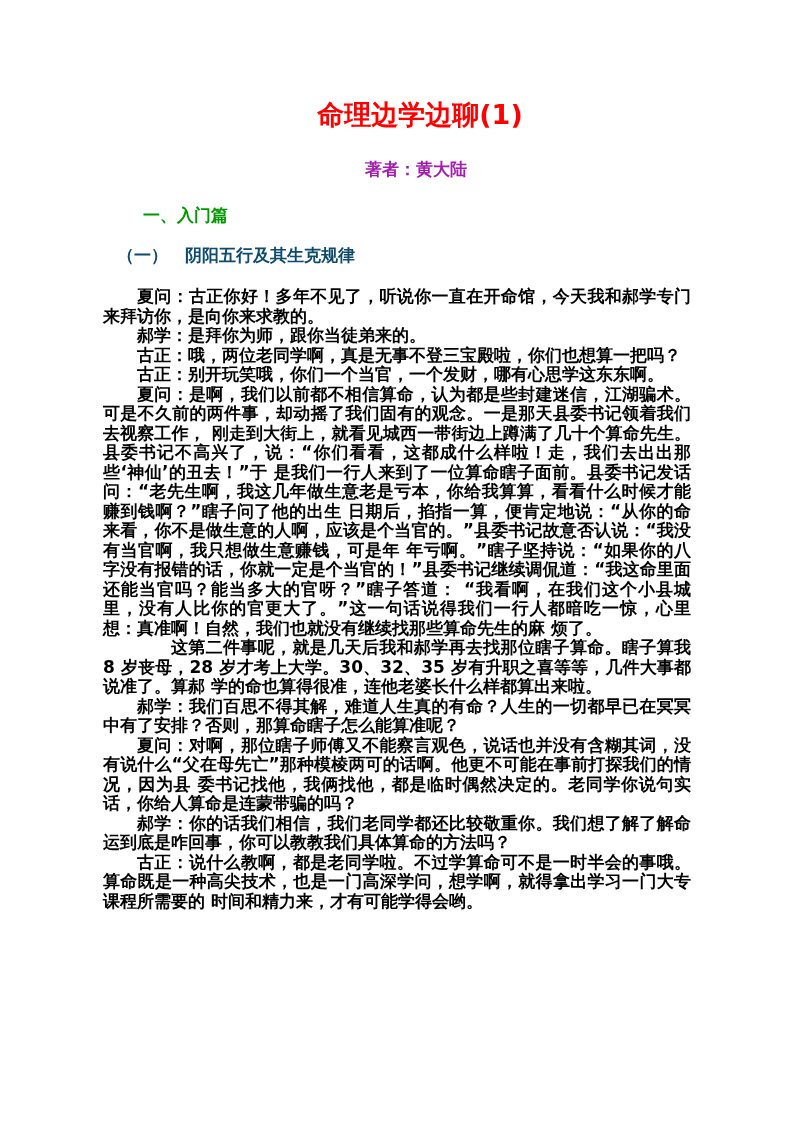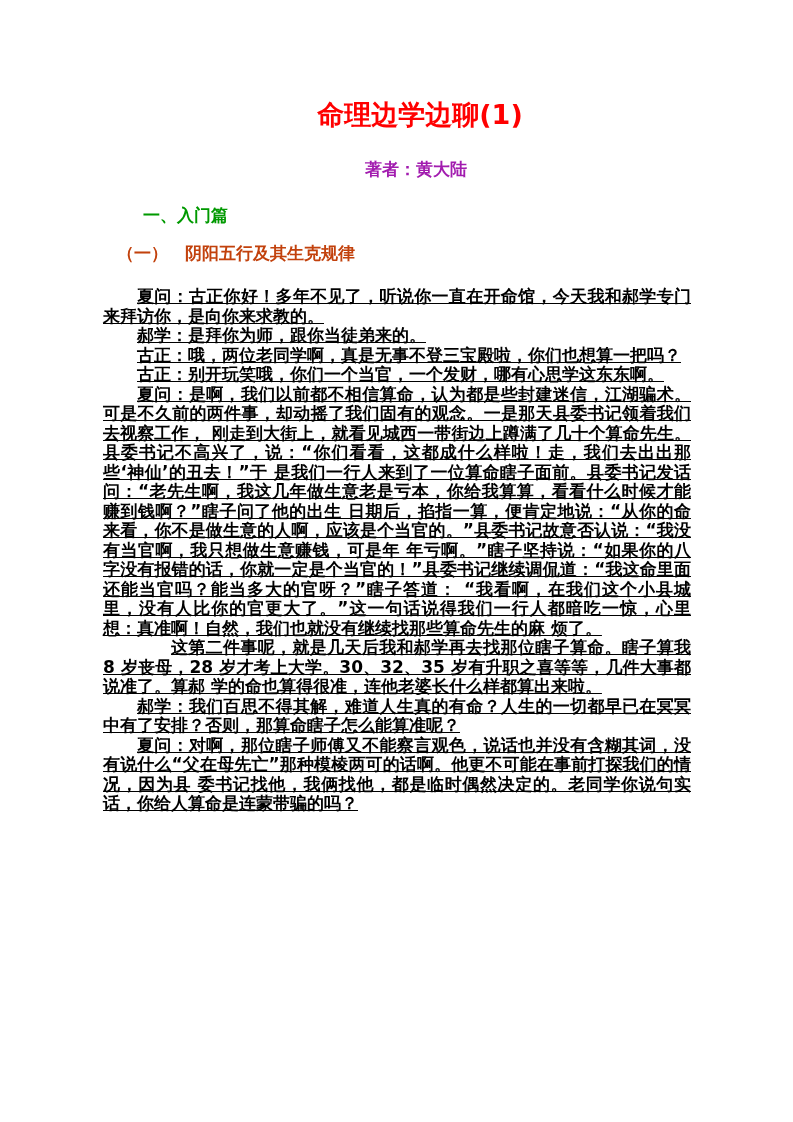--- a/index.html
+++ b/index.html
@@ -35,40 +35,38 @@
   .section-heading {
     margin: 26px 102px 0 103px;
     padding-left: 40px;
     color: #009900;
     font-size: 17px;
     font-weight: 700;
     line-height: 20px;
   }
   .subsection-heading {
     margin: 20px 102px 0 117px;
-    color: #c2410c;
+    color: #0c4a6e;
     font-size: 17px;
     font-weight: 700;
     line-height: 20px;
     text-align: left;
-    font-family: Liberation Mono, monospace;
   }
   .body-text {
     margin: 22px 102px 0 103px;
     color: #000000;
     font-size: 17px;
     font-weight: 700;
     line-height: 19.5px;
     text-align: justify;
   }
   .body-text p {
     margin: 0;
     padding: 0;
     text-indent: 2em;
-    text-decoration: underline;
   }
   .body-text p.deep-indent {
     text-indent: 4em;
   }
   .page-number {
     position: absolute;
     left: 663px;
     top: 1039px;
     color: #000000;
     font-family: "Liberation Serif", serif;
@@ -92,17 +90,19 @@
 
   <div class="body-text">
     <p>夏问：古正你好！多年不见了，听说你一直在开命馆，今天我和郝学专门来拜访你，是向你来求教的。</p>
     <p>郝学：是拜你为师，跟你当徒弟来的。</p>
     <p>古正：哦，两位老同学啊，真是无事不登三宝殿啦，你们也想算一把吗？</p>
     <p>古正：别开玩笑哦，你们一个当官，一个发财，哪有心思学这东东啊。</p>
     <p>夏问：是啊，我们以前都不相信算命，认为都是些封建迷信，江湖骗术。可是不久前的两件事，却动摇了我们固有的观念。一是那天县委书记领着我们去视察工作， 刚走到大街上，就看见城西一带街边上蹲满了几十个算命先生。县委书记不高兴了，说：“你们看看，这都成什么样啦！走，我们去出出那些‘神仙’的丑去！”于 是我们一行人来到了一位算命瞎子面前。县委书记发话问：“老先生啊，我这几年做生意老是亏本，你给我算算，看看什么时候才能赚到钱啊？”瞎子问了他的出生 日期后，掐指一算，便肯定地说：“从你的命来看，你不是做生意的人啊，应该是个当官的。”县委书记故意否认说：“我没有当官啊，我只想做生意赚钱，可是年 年亏啊。”瞎子坚持说：“如果你的八字没有报错的话，你就一定是个当官的！”县委书记继续调侃道：“我这命里面还能当官吗？能当多大的官呀？”瞎子答道： “我看啊，在我们这个小县城里，没有人比你的官更大了。”这一句话说得我们一行人都暗吃一惊，心里想：真准啊！自然，我们也就没有继续找那些算命先生的麻 烦了。</p>
     <p class="deep-indent">这第二件事呢，就是几天后我和郝学再去找那位瞎子算命。瞎子算我 8 岁丧母，28 岁才考上大学。30、32、35 岁有升职之喜等等，几件大事都说准了。算郝 学的命也算得很准，连他老婆长什么样都算出来啦。</p>
     <p>郝学：我们百思不得其解，难道人生真的有命？人生的一切都早已在冥冥中有了安排？否则，那算命瞎子怎么能算准呢？</p>
     <p>夏问：对啊，那位瞎子师傅又不能察言观色，说话也并没有含糊其词，没有说什么“父在母先亡”那种模棱两可的话啊。他更不可能在事前打探我们的情况，因为县 委书记找他，我俩找他，都是临时偶然决定的。老同学你说句实话，你给人算命是连蒙带骗的吗？</p>
+    <p>郝学：你的话我们相信，我们老同学都还比较敬重你。我们想了解了解命运到底是咋回事，你可以教教我们具体算命的方法吗？</p>
+    <p>古正：说什么教啊，都是老同学啦。不过学算命可不是一时半会的事哦。算命既是一种高尖技术，也是一门高深学问，想学啊，就得拿出学习一门大专课程所需要的 时间和精力来，才有可能学得会哟。</p>
   </div>
 
   <div class="page-number">1</div>
 
 </div>
 
 </body></html>

